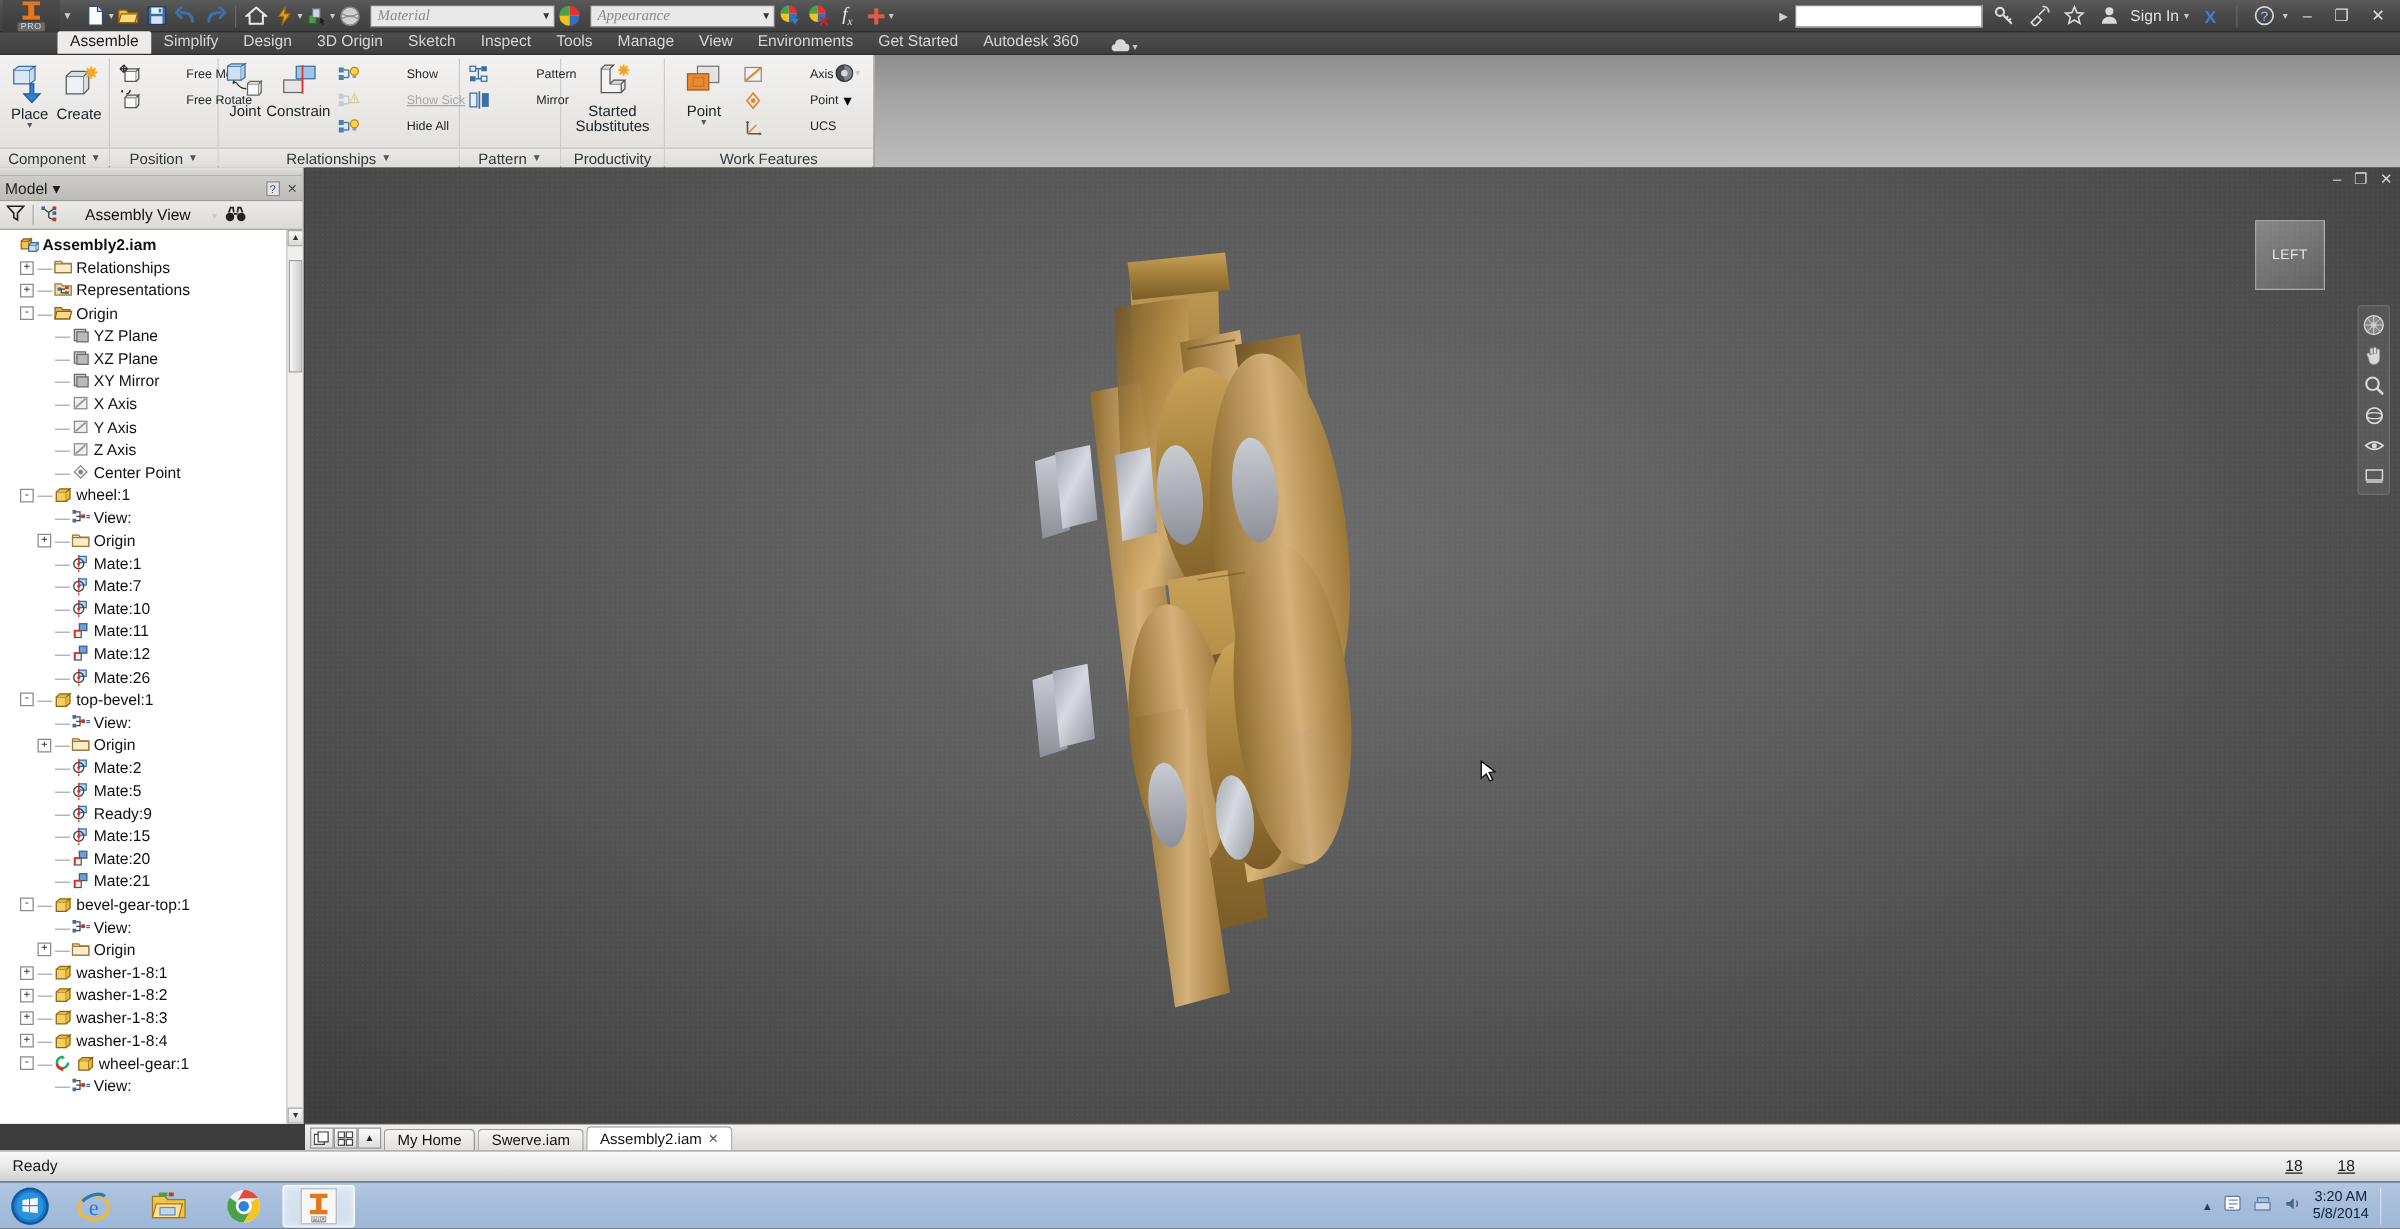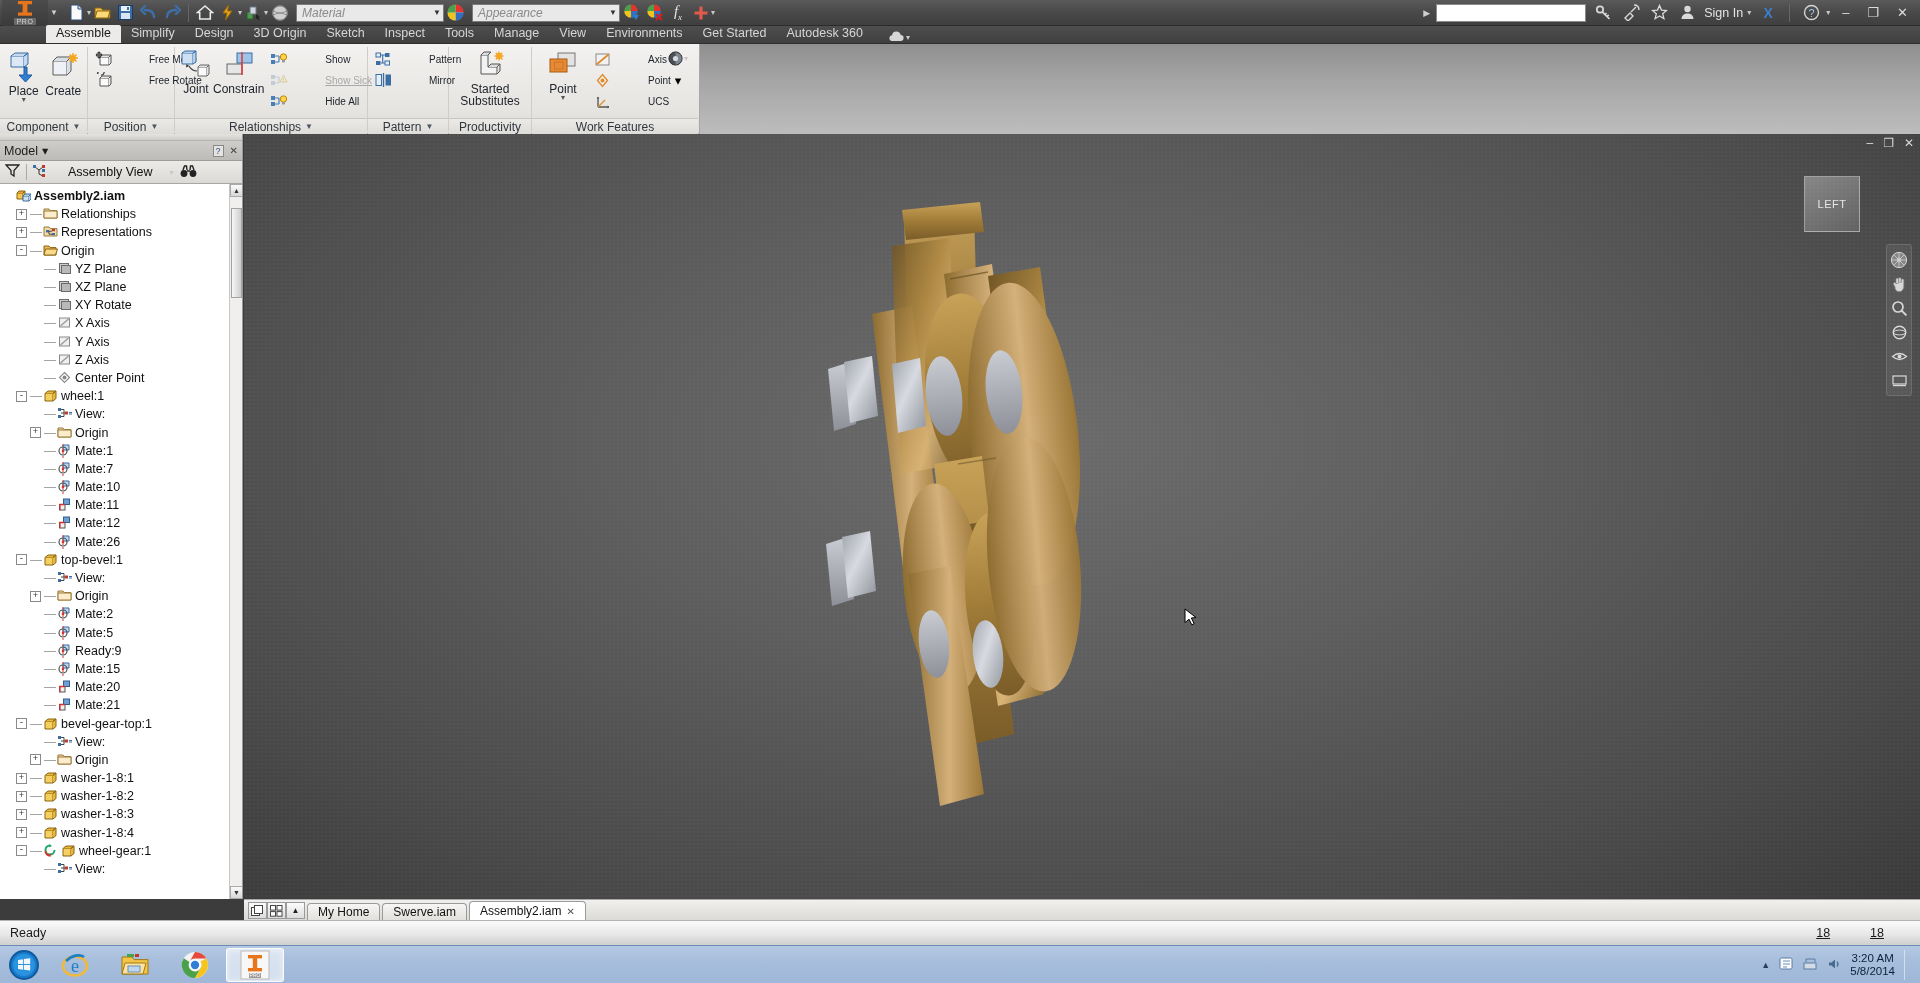--- a/index.html
+++ b/index.html
@@ -40,21 +40,21 @@
     border-radius: 2px;
   }
   .qsep { width:1px; height:18px; background:#666; margin:0 4px; }
   .tiny-caret { font-size:8px; color:#c8c8c8; margin-left:-2px; }
   .combo {
     width: 148px; height: 18px; background:#e9e9e9;
     border:1px solid #7b7b7b; border-radius:1px;
     display:flex; align-items:center; justify-content:space-between;
     padding: 0 2px 0 5px; margin-left: 4px;
   }
-  .combo span.lbl { font-size:12px; color:#8a8a8a; font-style: italic; }
+  .combo span.lbl { font-size:12px; color:#8a8a8a; font-style: italic; font-family: Liberation Serif, serif; }
   .combo .arrow { font-size:8px; color:#333; }
   .title-center {
     position:absolute; left:0; right:0; text-align:center;
     color:#d9d9d9; font-size:13px; pointer-events:none;
   }
   .title-right {
     margin-left:auto; display:flex; align-items:center; gap:6px;
     padding-right:6px; position:relative; z-index:2;
   }
   .search-box {
@@ -217,21 +217,21 @@
   .dtab.active { background:#ffffff; height:19px; }
   .dtab .x { font-size:10px; color:#555; }
 
   
   .statusbar {
     position:absolute; left:0; top:920px; width:1920px; height:25px;
     background:linear-gradient(180deg,#fafafa 0%,#e8e8e8 55%,#cfcfcf 100%);
     border-top:1px solid #b4b4b4;
     display:flex; align-items:center; padding:0 10px; font-size:12.5px; color:#1a1a1a;
   }
-  .status-right { margin-left:auto; display:flex; gap:40px; padding-right:26px;text-decoration:underline; }
+  .status-right { margin-left:auto; display:flex; gap:28px; padding-right:26px;text-decoration:underline; }
 
   
   .taskbar {
     position:absolute; left:0; top:945px; width:1920px; height:38px;
     background:linear-gradient(180deg,#b3c8e2 0%,#a7bedc 40%,#9fb7d8 100%);
     border-top:1px solid #6d8cb5;
     display:flex; align-items:center; padding-left:4px; gap:2px;
   }
   .startorb {
     width:40px; height:34px; display:flex; align-items:center; justify-content:center;
@@ -775,21 +775,21 @@
             <span class="tlabel">XZ Plane</span>
           </div>
           <div class="trow">
             <span style="width: 30px; flex: 0 0 auto;"></span>
             <span class="exp-none"></span>
             <span class="tline">—</span>
             <span class="ticon"><svg width="15" height="13" viewBox="0 0 15 13">
                 <rect x="2.5" y="1.5" width="9" height="9" fill="#cfcfcf" stroke="#6a6a6a"></rect>
                 <rect x="4.5" y="3.5" width="9" height="8" fill="#b9b9b9" stroke="#6a6a6a"></rect>
               </svg></span>
-            <span class="tlabel">XY Rotate</span>
+            <span class="tlabel">XY Mirror</span>
           </div>
           <div class="trow">
             <span style="width: 30px; flex: 0 0 auto;"></span>
             <span class="exp-none"></span>
             <span class="tline">—</span>
             <span class="ticon"><svg width="15" height="13" viewBox="0 0 15 13">
                 <rect x="2.5" y="2" width="10" height="9" fill="#f0f0f0" stroke="#8a8a8a"></rect>
                 <path d="M3.5 10L11.5 3" stroke="#9a9a9a" stroke-width="1.4"></path>
               </svg></span>
             <span class="tlabel">X Axis</span>

